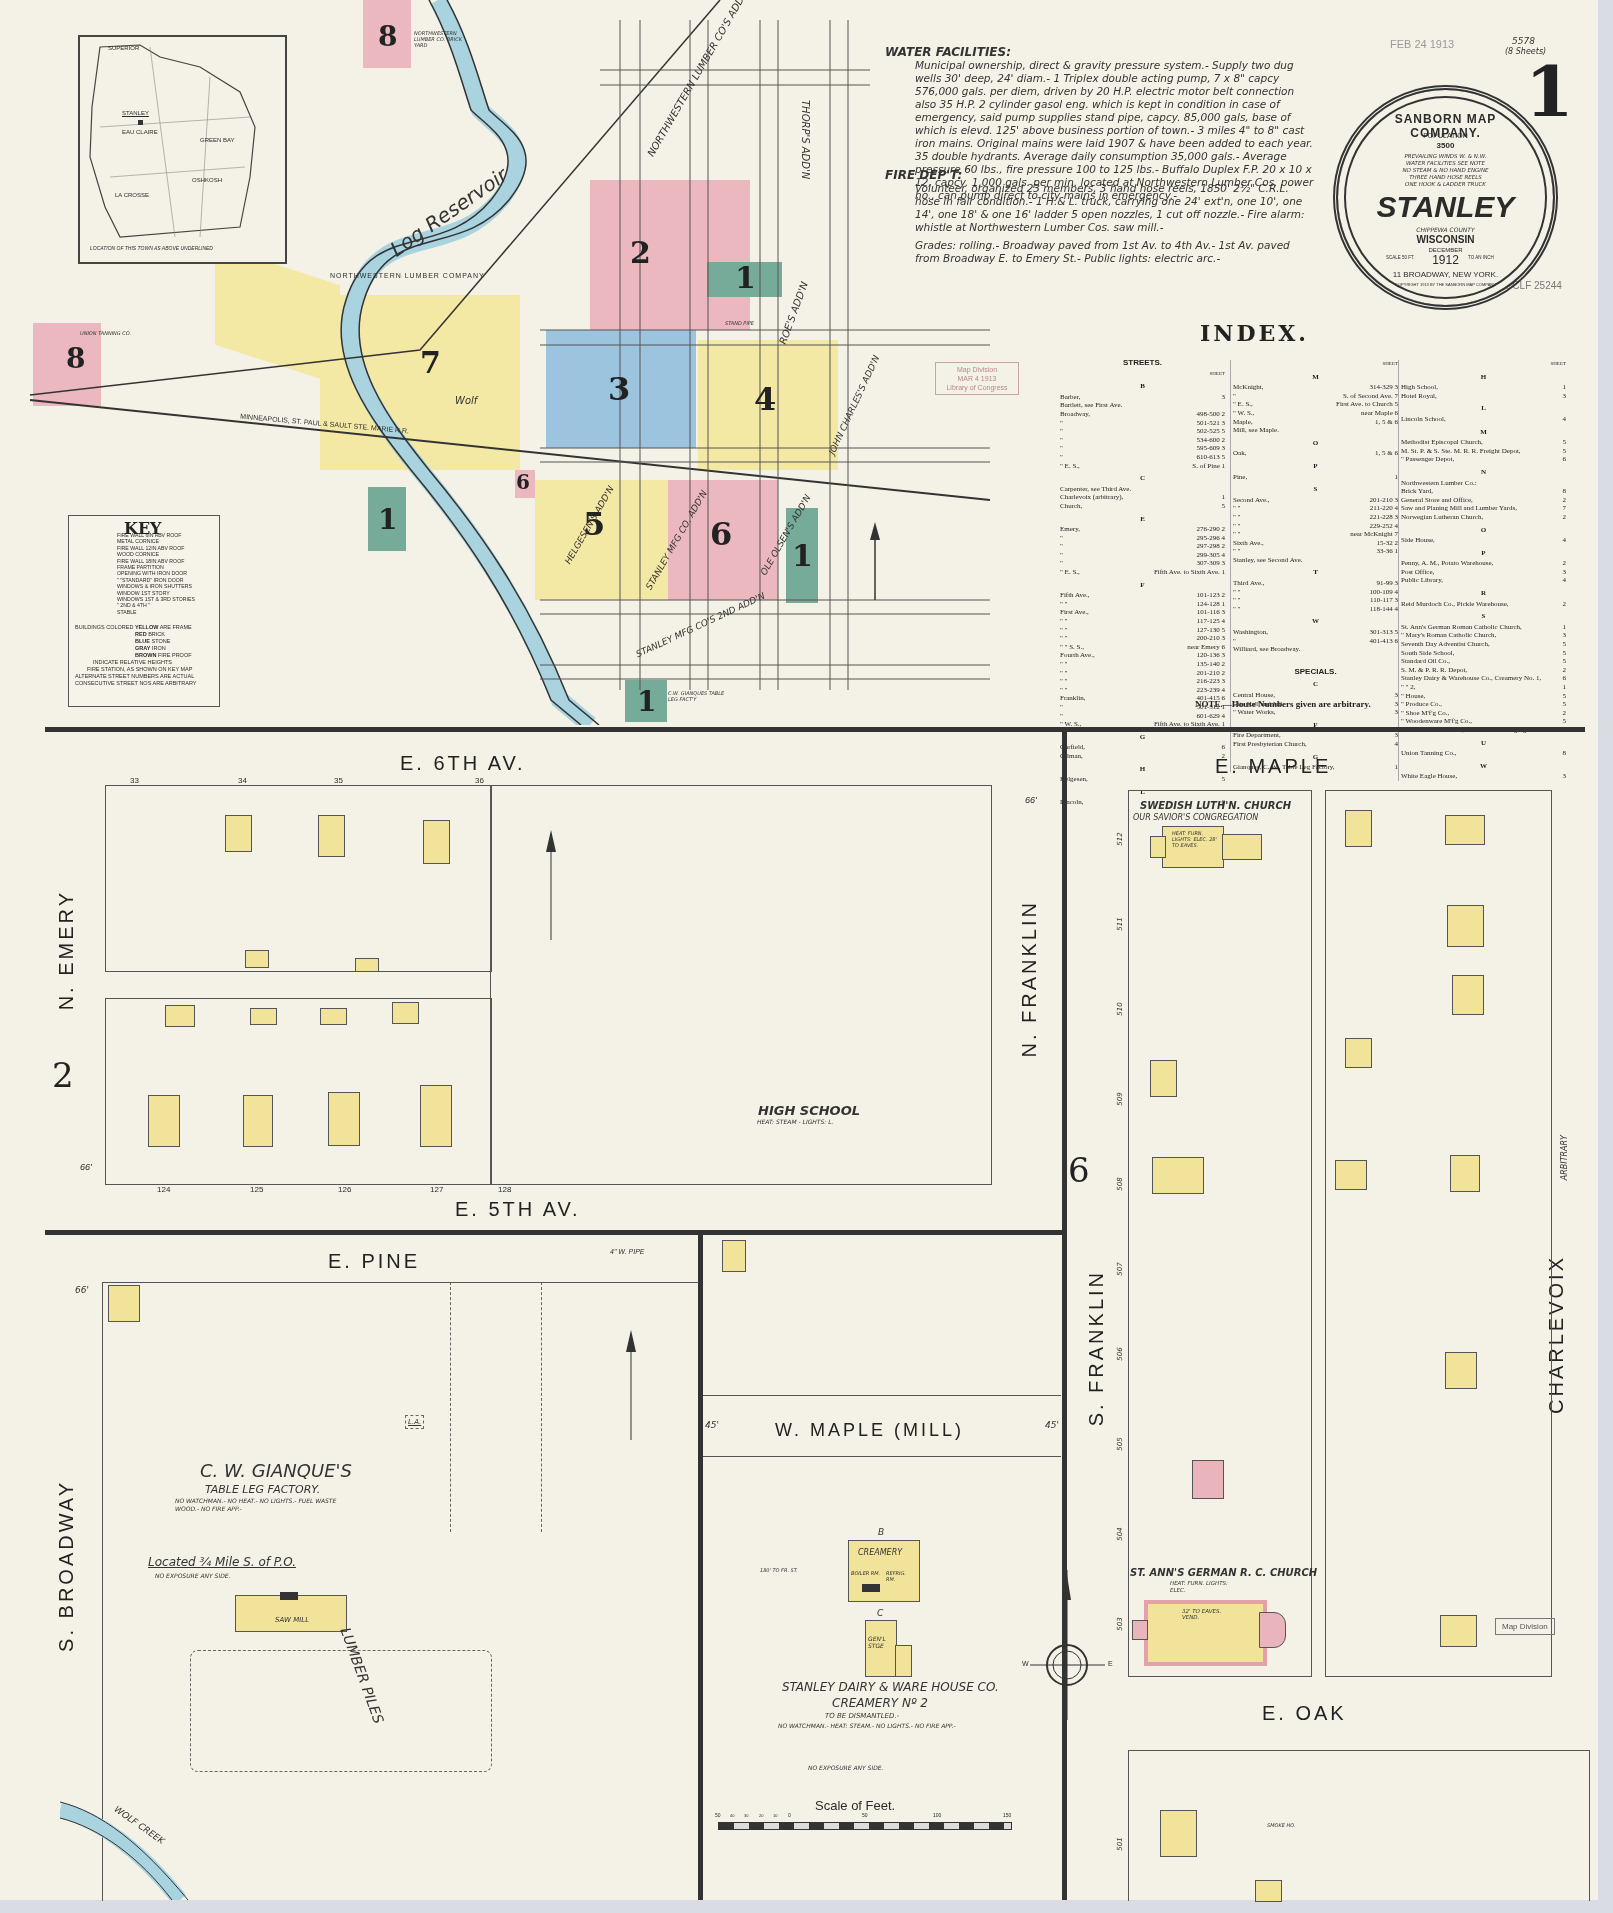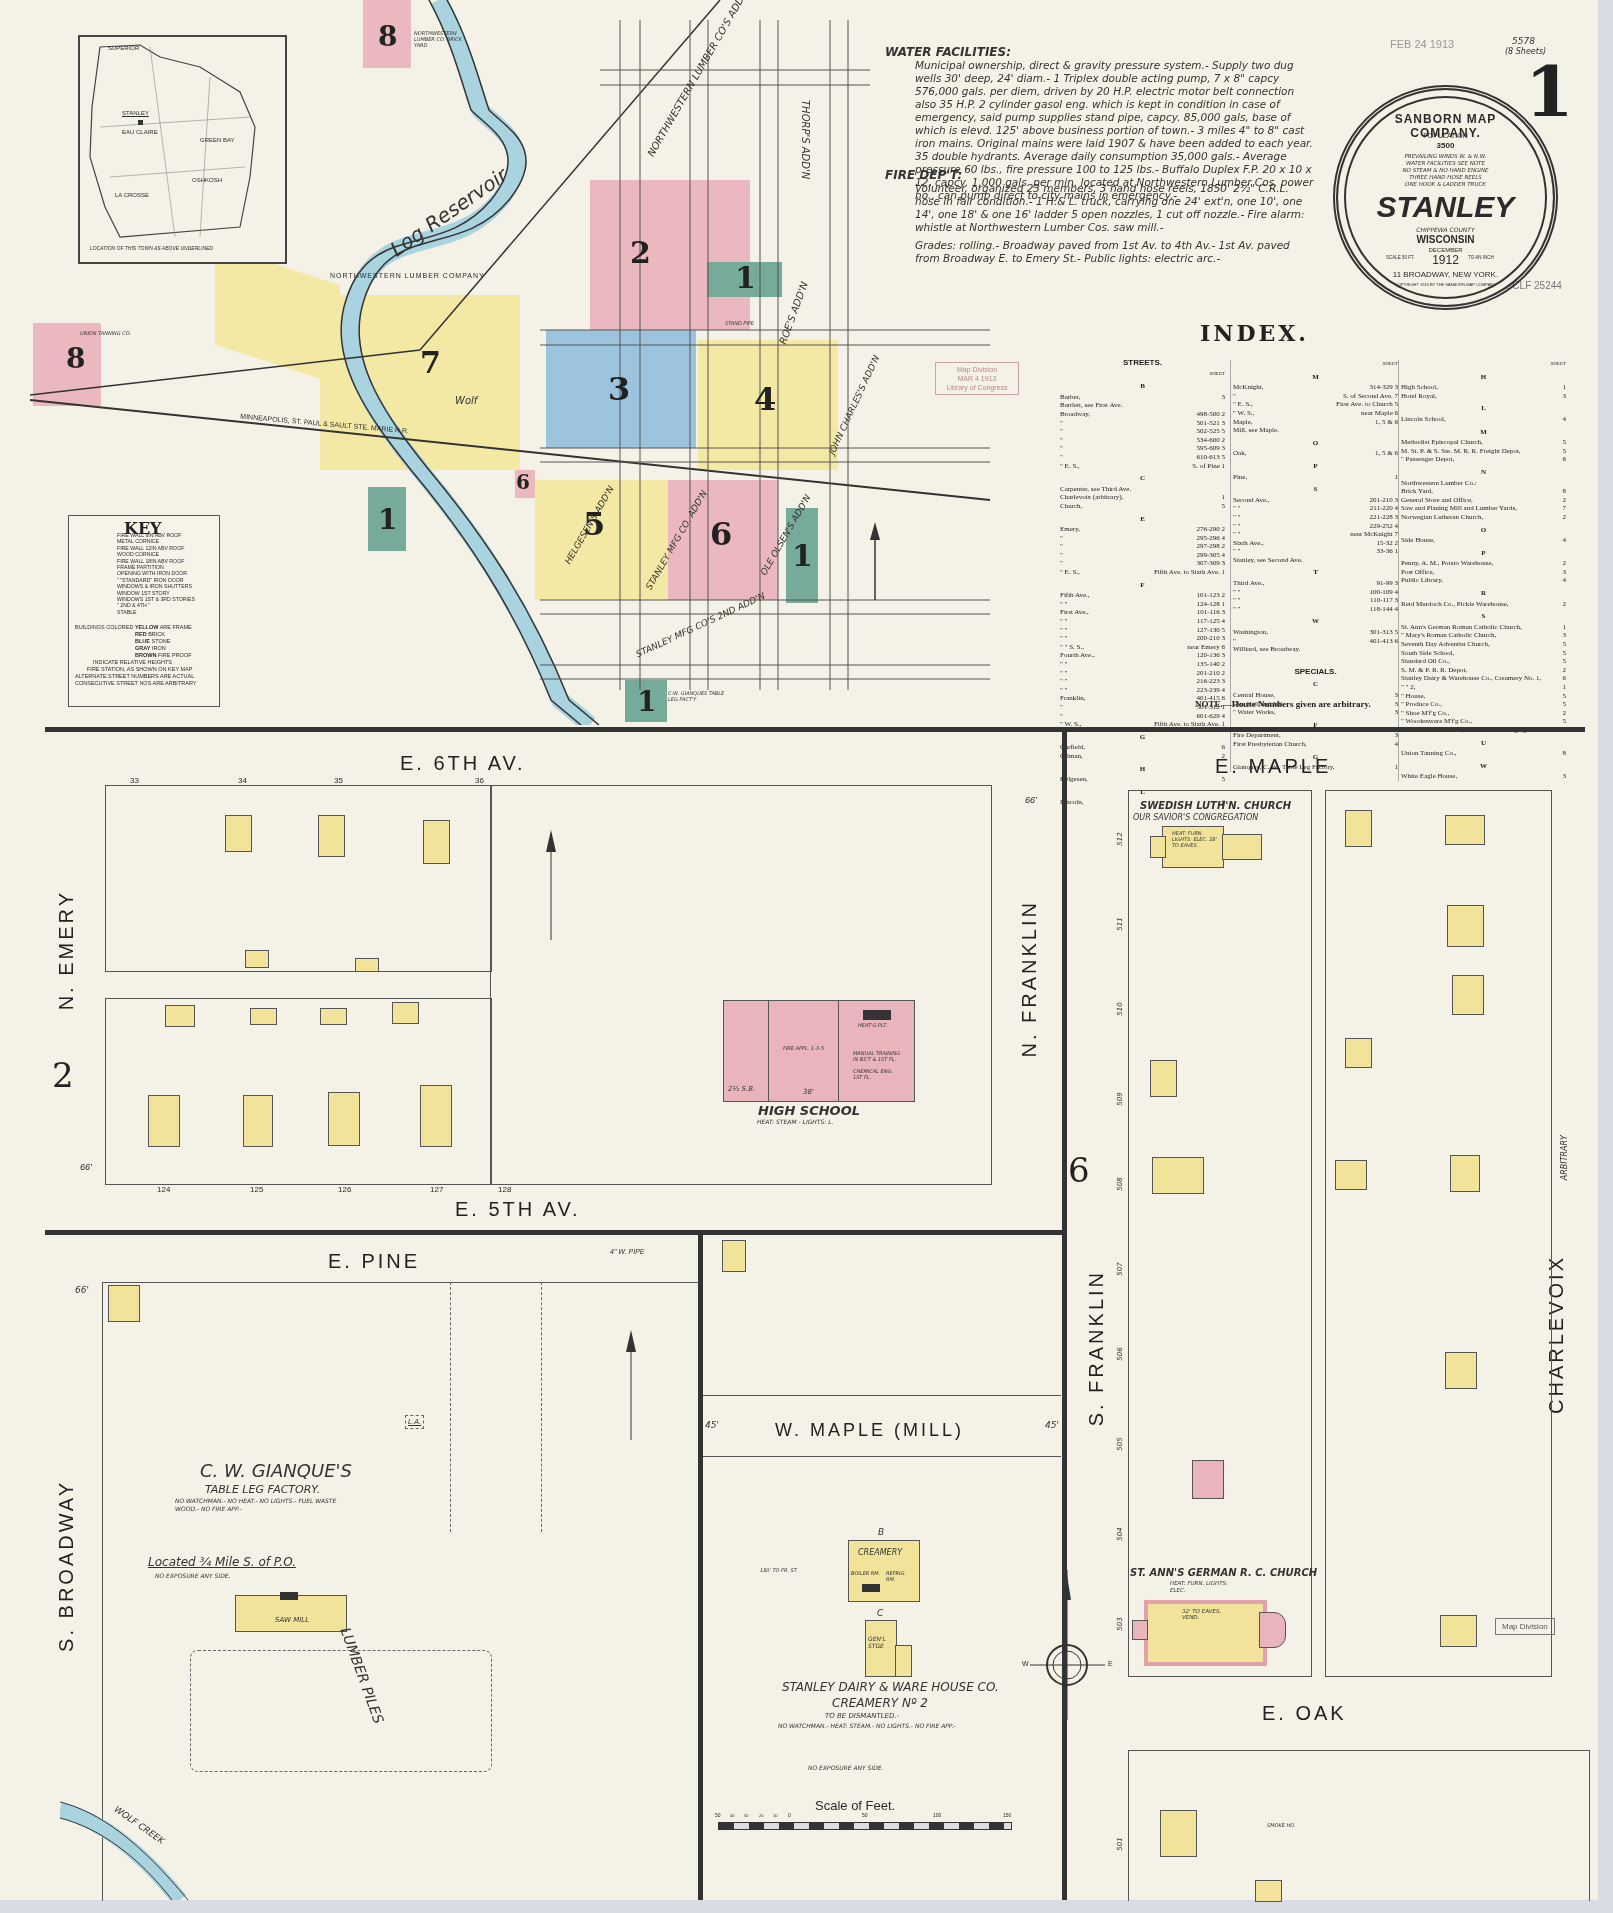--- a/index.html
+++ b/index.html
@@ -680,32 +680,20 @@
   <div class="abs lbl" style="left:334px;top:776px;font-size:8px;">35</div>
   <div class="abs lbl" style="left:435px;top:776px;font-size:8px;margin-left:40px;">36</div>
   <div class="abs lbl" style="left:157px;top:1185px;font-size:8px;">124</div>
   <div class="abs lbl" style="left:250px;top:1185px;font-size:8px;">125</div>
   <div class="abs lbl" style="left:338px;top:1185px;font-size:8px;">126</div>
   <div class="abs lbl" style="left:430px;top:1185px;font-size:8px;">127</div>
   <div class="abs lbl" style="left:498px;top:1185px;font-size:8px;">128</div>
   <div class="abs lbl" style="left:80px;top:1162px;font-size:9px;font-style:italic;">66'</div>
   <div class="abs lbl" style="left:1025px;top:795px;font-size:9px;font-style:italic;">66'</div>
 
-  <div class="abs" style="left:723px;top:1000px;width:190px;height:100px;">
-    <div class="bld p" style="left:0;top:0;width:45px;height:100px;"></div>
-    <div class="bld p" style="left:45px;top:0;width:70px;height:100px;"></div>
-    <div class="bld p" style="left:115px;top:0;width:75px;height:100px;"></div>
-    <div class="abs" style="left:140px;top:10px;width:28px;height:10px;background:#333;"></div>
-    <div class="abs hand" style="left:135px;top:22px;font-size:5px;">HEAT'G PLT.</div>
-    <div class="abs hand" style="left:60px;top:45px;font-size:5px;">FIRE APPL. 1-3-5</div>
-    <div class="abs hand" style="left:130px;top:50px;font-size:5px;width:50px;">MANUAL TRAINING IN BS'T &amp; 1ST FL.</div>
-    <div class="abs hand" style="left:130px;top:68px;font-size:5px;width:50px;">CHEMICAL ENG. 1ST FL.</div>
-    <div class="abs hand" style="left:5px;top:85px;font-size:7px;">2½ S.B.</div>
-    <div class="abs hand" style="left:80px;top:88px;font-size:7px;">38'</div>
-  </div>
   <div class="abs hand" style="left:758px;top:1103px;font-size:13px;font-weight:bold;">HIGH SCHOOL</div>
   <div class="abs hand" style="left:757px;top:1118px;font-size:6px;">HEAT: STEAM - LIGHTS: L.</div>
   <svg class="abs" style="left:545px;top:830px;" width="12" height="110">
     <polygon points="6,0 1,22 11,22" fill="#333"></polygon>
       <line x1="6" y1="20" x2="6" y2="110" stroke="#333"></line>
   </svg>
 
   <div class="vline" style="left:698px;top:1235px;height:665px;"></div>
   <div class="abs street" style="left:328px;top:1250px;">E. PINE</div>
   <div class="abs street street-v" style="left:55px;top:1480px;">S. BROADWAY</div>

